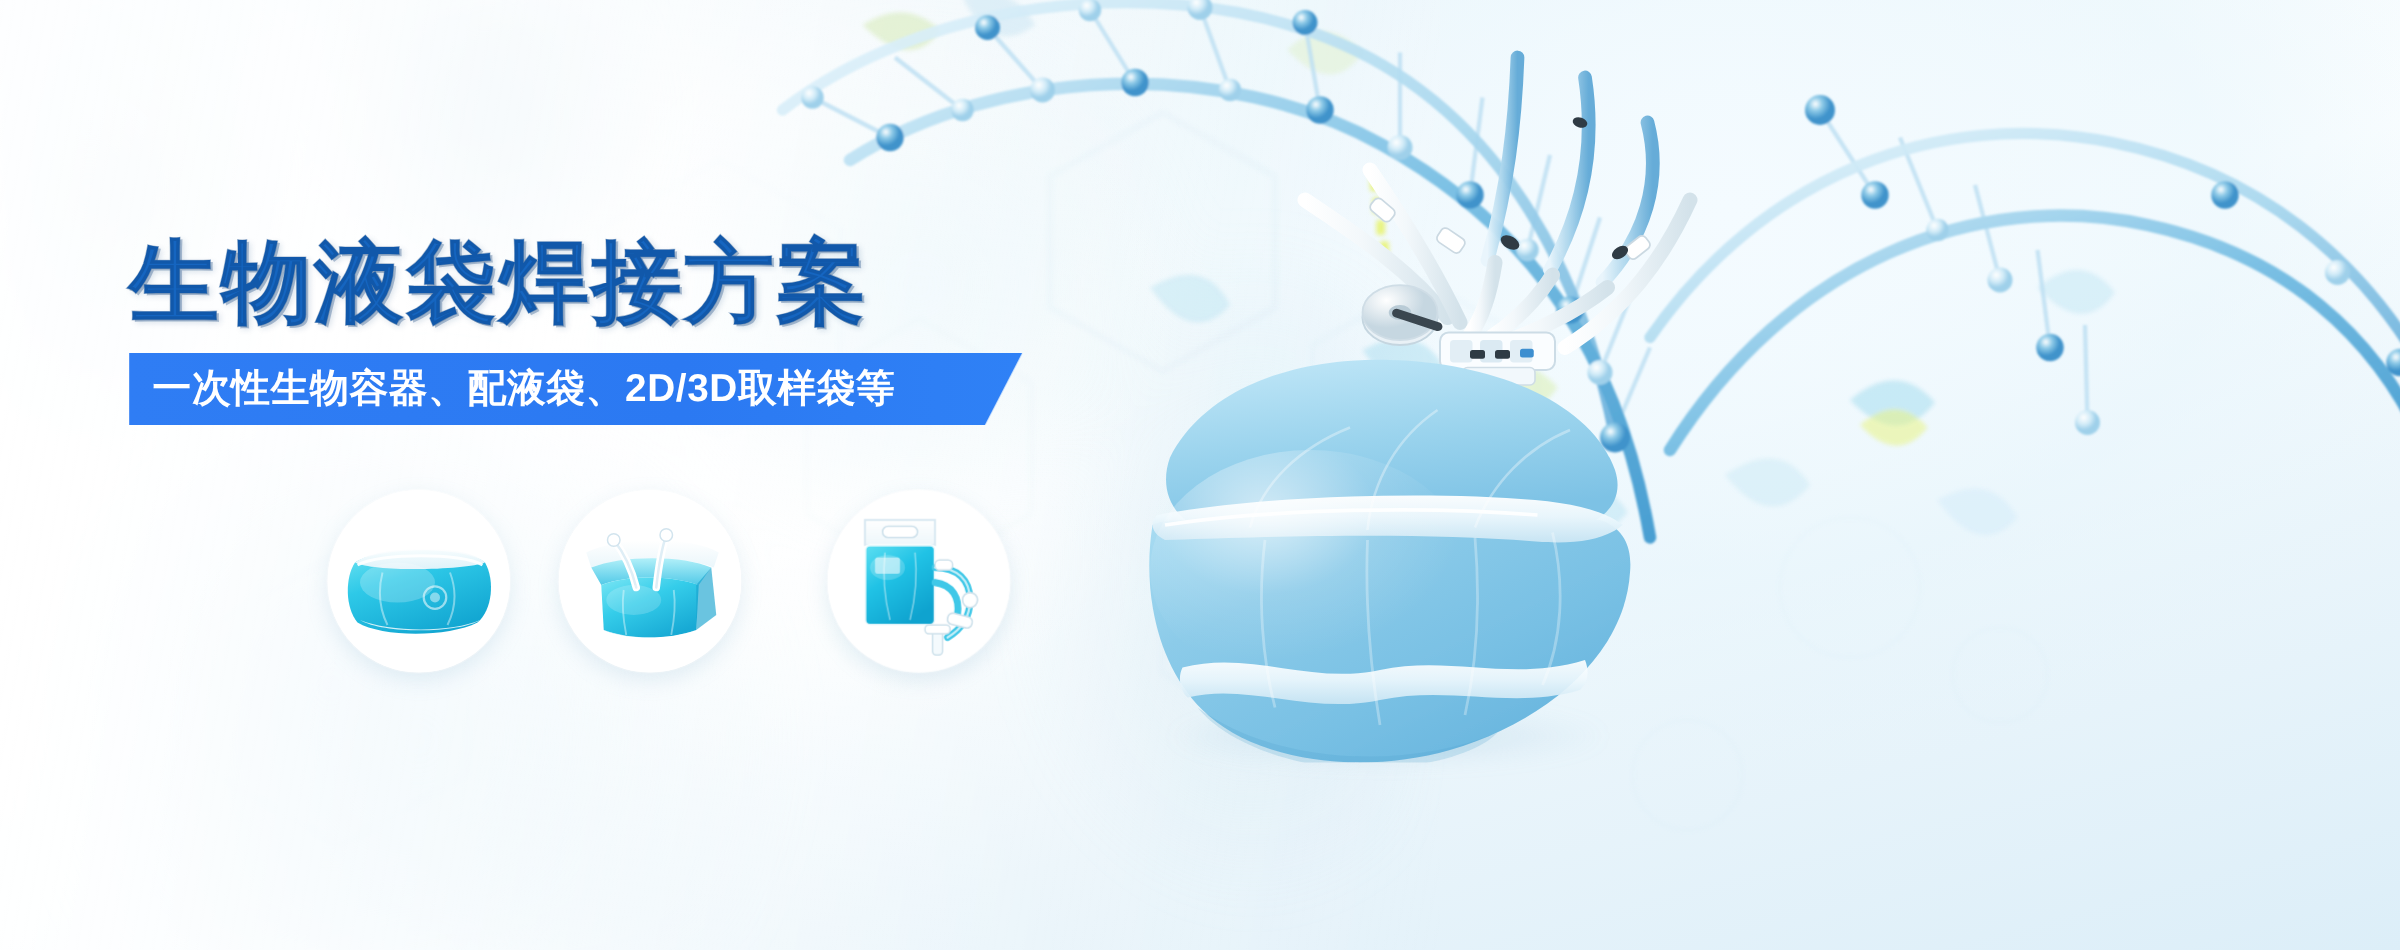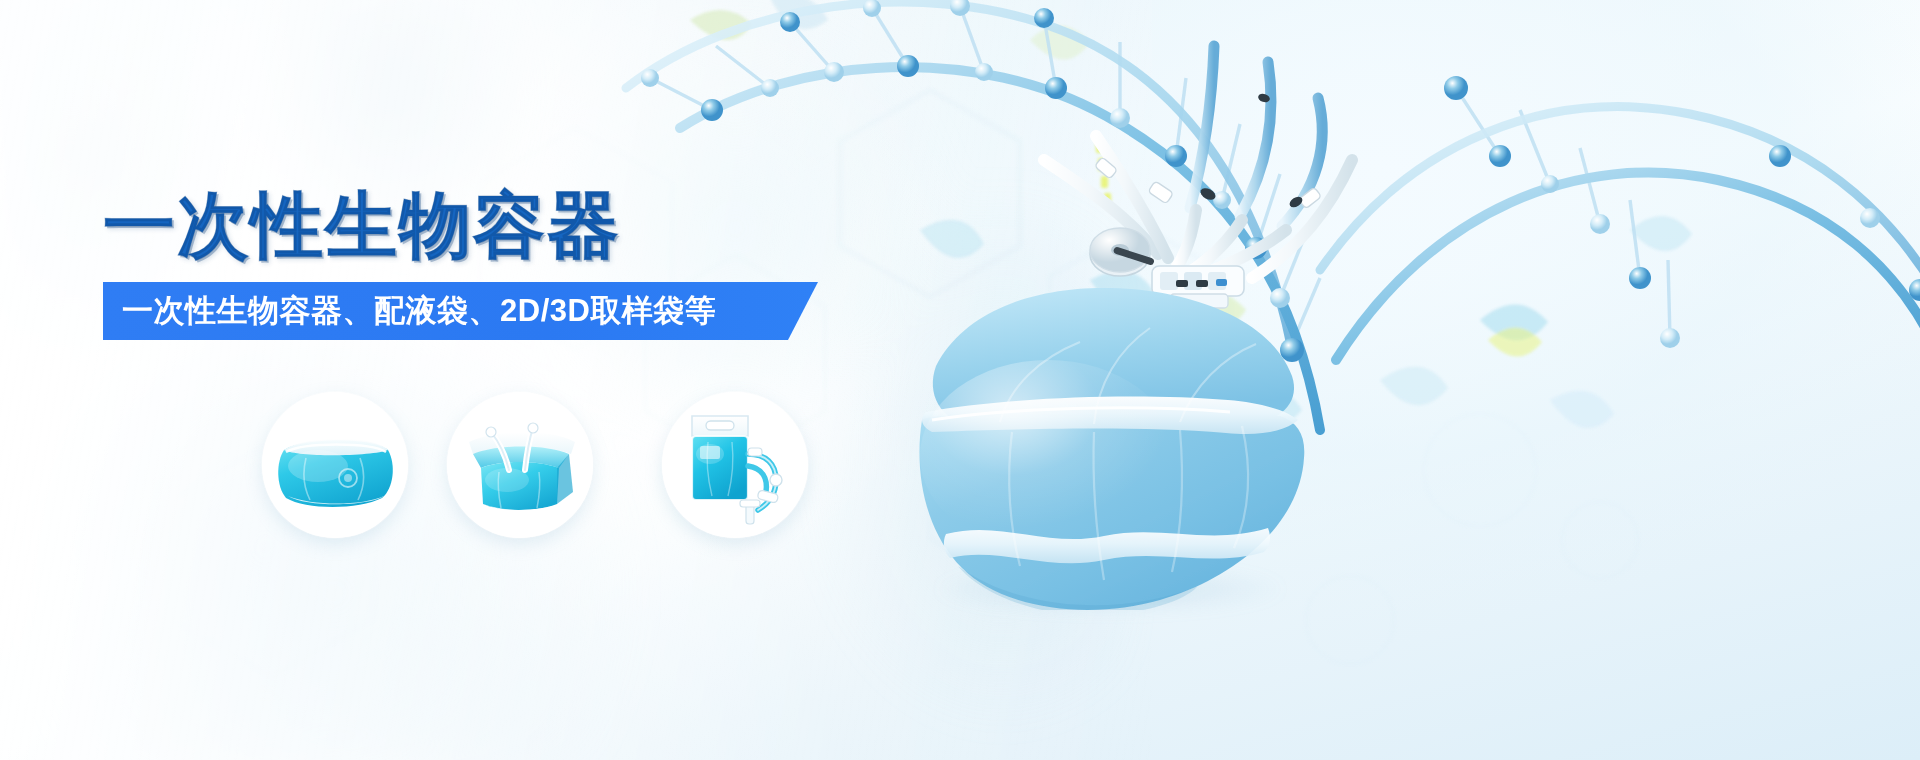--- a/index.html
+++ b/index.html
@@ -373,21 +373,21 @@
         <path d="M300 142 C 314 106, 342 78, 376 64"></path>
       </g>
 
       <ellipse cx="168" cy="176" rx="128" ry="96" fill="url(#bagGloss)"></ellipse>
 
       <path d="M78 286 C 140 332, 246 336, 318 306 C 300 326, 236 342, 172 332
                C 130 324, 96 308, 78 286 Z" fill="#4f9fcd" opacity=".22"></path>
     </g>
   </svg>
 
-  <div class="headline">一次性生物容器</div>
+  <div class="headline">生物液袋焊接方案</div>
 
   <div class="ribbon">
     <div class="ribbon-text">一次性生物容器、配液袋、2D/3D取样袋等</div>
   </div>
 
   <div class="thumb t1">
     <svg class="art" viewBox="0 0 146 146">
       <defs>
         <linearGradient id="liq1" x1="0" y1="0" x2="0.6" y2="1">
           <stop offset="0%" stop-color="#6fe3f2"></stop>

